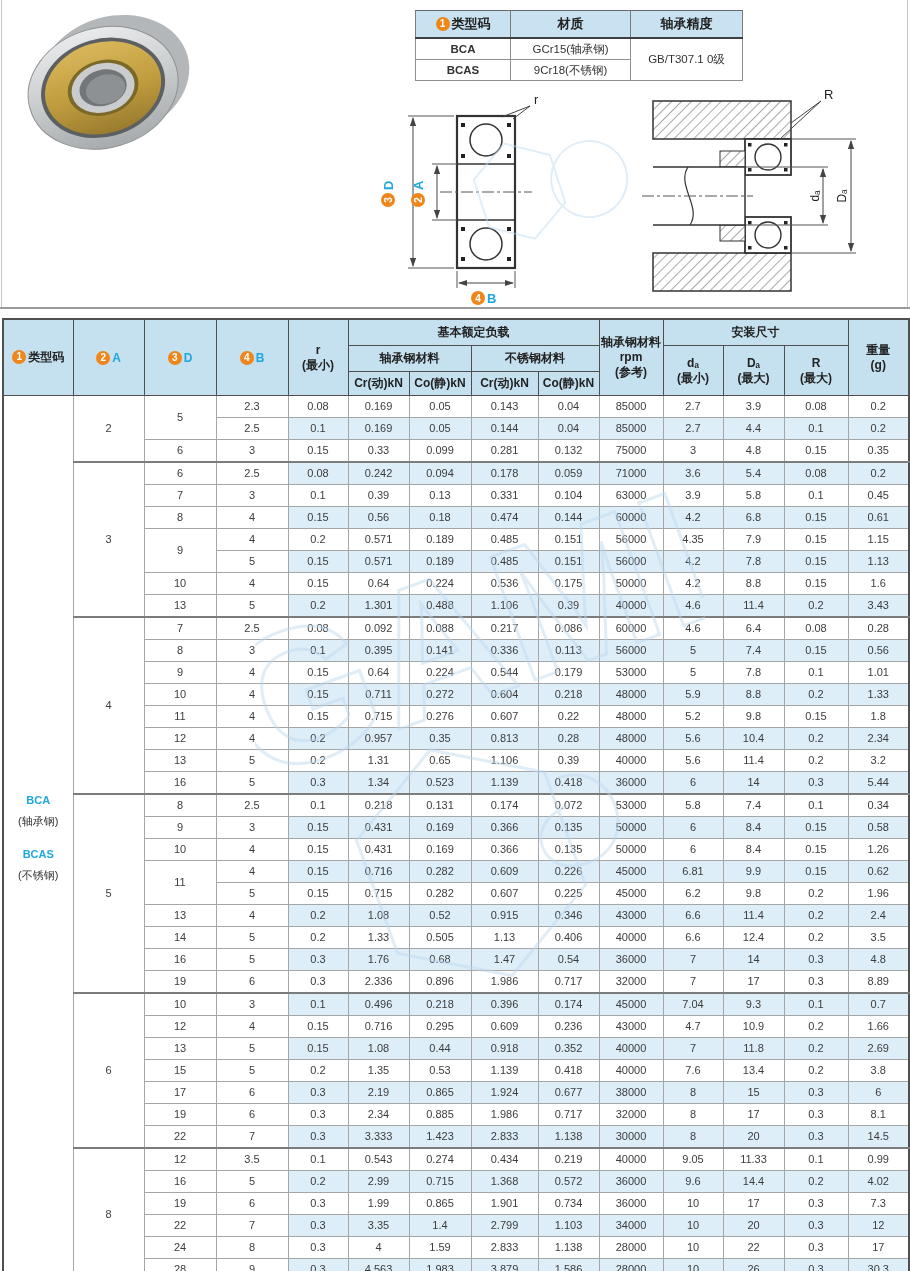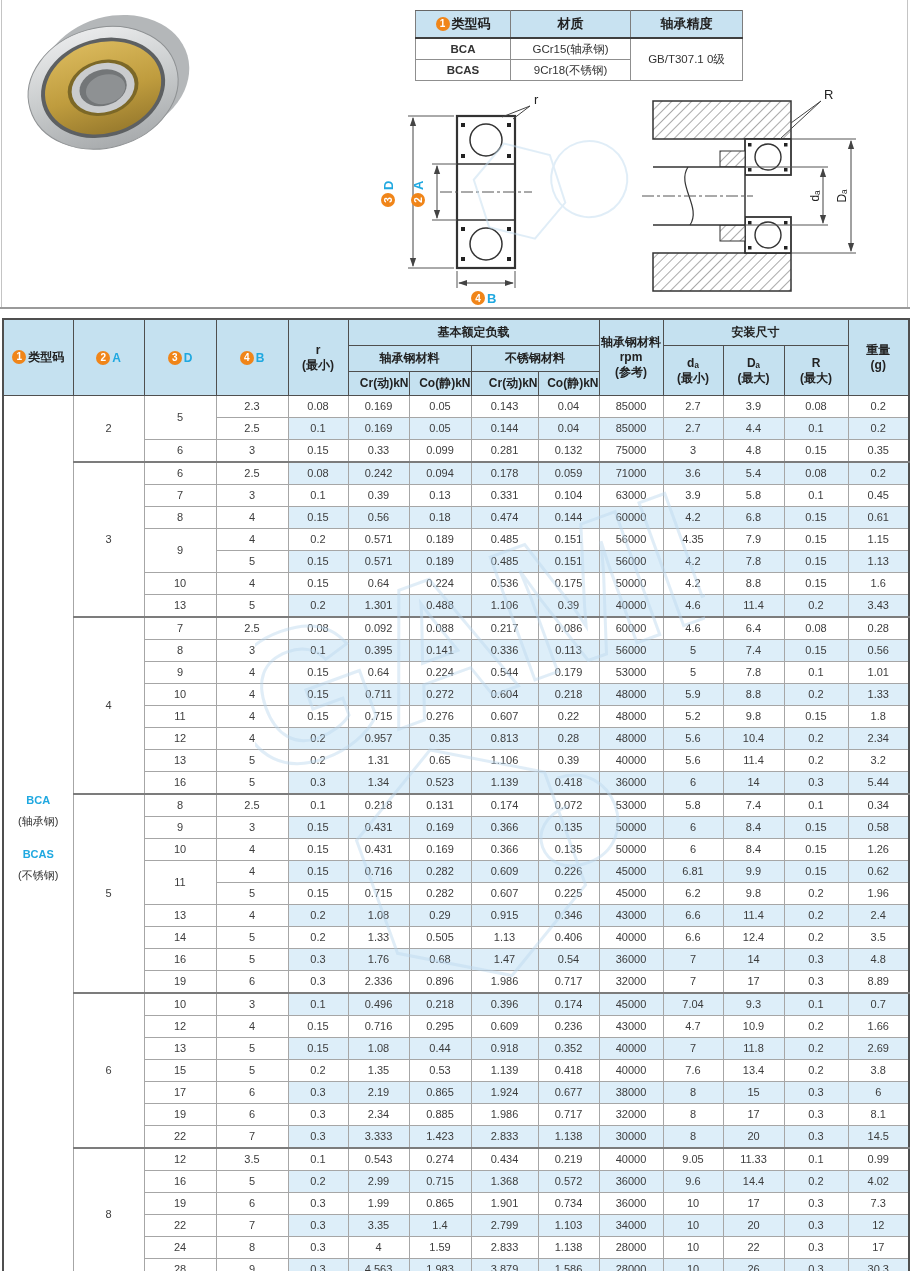--- a/index.html
+++ b/index.html
@@ -40,21 +40,21 @@
   }
   table.main{border:2px solid #4f4f4f;}
   table.main th{
     background:#c5e1f0;border:1px solid #4f4f4f;font-size:12px;font-weight:bold;
     color:#222;padding:1px 0;text-align:center;
   }
   table.main td{
     border:1px solid #a6a6a6;font-size:11px;text-align:center;height:21px;
     line-height:21px;padding:0;color:#3c3c3c;white-space:nowrap;
   }
-  tr.hrow1 th{height:23px;} tr.hrow2 th{height:23px;} tr.hrow3 th{height:21px;text-align:right;}
+  tr.hrow1 th{height:23px;} tr.hrow2 th{height:23px;} tr.hrow3 th{height:21px;}
   .pre{white-space:pre-line;line-height:1.25;}
   .hblue{color:#1fa8e0;}
   td.blue{color:#1fa8e0;}
   td.stripe{background:#ddeef9;}
   tr.group-first td{border-top:2px solid #7c7c7c;}
   td.typecode{vertical-align:middle;background:#fff;font-size:12px;line-height:1.45;}
   td.typecode .tc-blue{color:#1fa8e0;font-weight:bold;}
   td.typecode .tc-dark{color:#333;}
   td.typecode .gap{margin-top:12px;}
   .badge{
@@ -635,21 +635,21 @@
         <td>6.2</td>
         <td>9.8</td>
         <td>0.2</td>
         <td>1.96</td>
       </tr>
       <tr>
         <td class="blue">13</td>
         <td class="blue">4</td>
         <td class="stripe">0.2</td>
         <td class="stripe">1.08</td>
-        <td class="stripe">0.29</td>
+        <td class="stripe">0.52</td>
         <td class="stripe">0.915</td>
         <td class="stripe">0.346</td>
         <td class="stripe">43000</td>
         <td class="stripe">6.6</td>
         <td class="stripe">11.4</td>
         <td class="stripe">0.2</td>
         <td class="stripe">2.4</td>
       </tr>
       <tr>
         <td class="blue">14</td>

